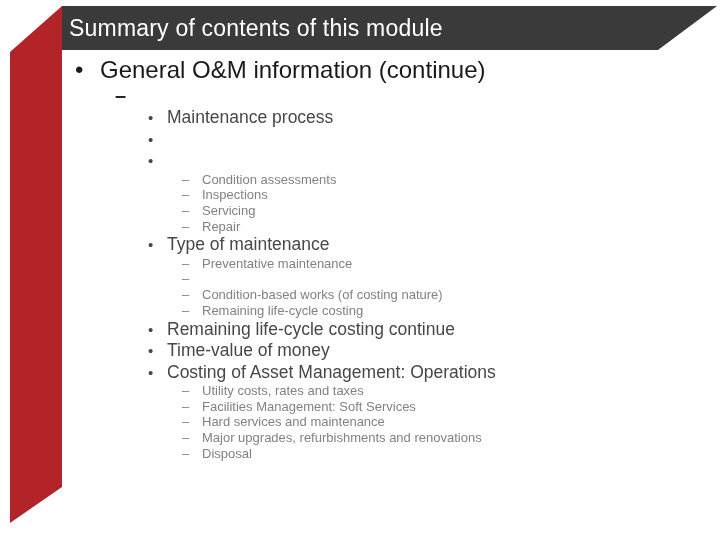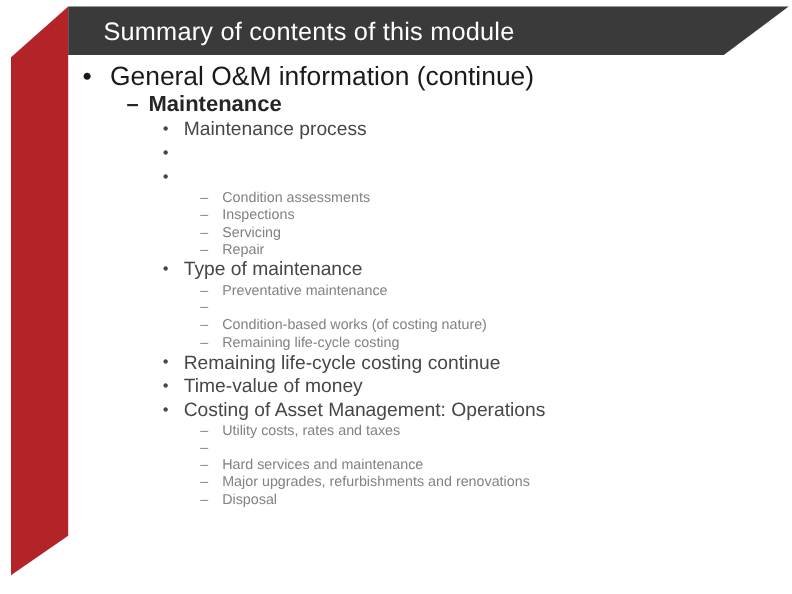--- a/index.html
+++ b/index.html
@@ -16,21 +16,21 @@
     left: 0; top: 0;
     width: 720px; height: 540px;
     display: block;
   }
   .banner-title-wrap {
     position: absolute;
     left: 62px; top: 6px;
     width: 596px; height: 44px;
     display: flex;
     align-items: center;
-    padding-left: 32px;
+    padding-left: 7px;
     box-sizing: border-box;
   }
   .banner-title {
     font-size: 23px;
     letter-spacing: 0.2px;
     white-space: nowrap;
   }
   .outline {
     position: absolute;
     left: 0; top: 57px;
@@ -56,36 +56,36 @@
     <polygon id="ribbon-shape" points="62,6 10,52 10,523 62,487" fill="#b22428"></polygon>
     <polygon id="banner-shape" points="62,6 717,6 658,50 62,50" fill="#3a3a3a"></polygon>
   </svg>
 
   <div class="banner-title-wrap">
     <span class="banner-title" id="slide-title" style="color: rgb(255, 255, 255);">Summary of contents of this module</span>
   </div>
 
   <div class="outline" id="outline">
       <div class="item lvl1" style="color: rgb(26, 26, 26);"><span class="bullet">•</span><span>General O&amp;M information (continue)</span></div>
-      <div class="item lvl2" style="color: rgb(38, 38, 38);"><span class="bullet">–</span><span>Maintenance</span></div>
+      <div class="item lvl2" style="color: rgb(38, 38, 38);"><span class="bullet">–</span></div>
       <div class="item lvl3" style="color: rgb(71, 71, 71);"><span class="bullet">•</span><span>Maintenance process</span></div>
       <div class="item lvl3" style="color: rgb(71, 71, 71);"><span class="bullet">•</span></div>
       <div class="item lvl3" style="color: rgb(71, 71, 71);"><span class="bullet">•</span></div>
       <div class="item lvl4" style="color: rgb(130, 130, 130);"><span class="bullet">–</span><span>Condition assessments</span></div>
       <div class="item lvl4" style="color: rgb(130, 130, 130);"><span class="bullet">–</span><span>Inspections</span></div>
       <div class="item lvl4" style="color: rgb(130, 130, 130);"><span class="bullet">–</span><span>Servicing</span></div>
       <div class="item lvl4" style="color: rgb(130, 130, 130);"><span class="bullet">–</span><span>Repair</span></div>
       <div class="item lvl3" style="color: rgb(71, 71, 71);"><span class="bullet">•</span><span>Type of maintenance</span></div>
       <div class="item lvl4" style="color: rgb(130, 130, 130);"><span class="bullet">–</span><span>Preventative maintenance</span></div>
       <div class="item lvl4" style="color: rgb(130, 130, 130);"><span class="bullet">–</span></div>
       <div class="item lvl4" style="color: rgb(130, 130, 130);"><span class="bullet">–</span><span>Condition-based works (of costing nature)</span></div>
       <div class="item lvl4" style="color: rgb(130, 130, 130);"><span class="bullet">–</span><span>Remaining life-cycle costing</span></div>
       <div class="item lvl3" style="color: rgb(71, 71, 71);"><span class="bullet">•</span><span>Remaining life-cycle costing continue</span></div>
       <div class="item lvl3" style="color: rgb(71, 71, 71);"><span class="bullet">•</span><span>Time-value of money</span></div>
       <div class="item lvl3" style="color: rgb(71, 71, 71);"><span class="bullet">•</span><span>Costing of Asset Management: Operations</span></div>
       <div class="item lvl4" style="color: rgb(130, 130, 130);"><span class="bullet">–</span><span>Utility costs, rates and taxes</span></div>
-      <div class="item lvl4" style="color: rgb(130, 130, 130);"><span class="bullet">–</span></div>
+      <div class="item lvl4" style="color: rgb(130, 130, 130);"><span class="bullet">–</span><span>Facilities Management: Soft Services</span></div>
       <div class="item lvl4" style="color: rgb(130, 130, 130);"><span class="bullet">–</span><span>Hard services and maintenance</span></div>
       <div class="item lvl4" style="color: rgb(130, 130, 130);"><span class="bullet">–</span><span>Major upgrades, refurbishments and renovations</span></div>
       <div class="item lvl4" style="color: rgb(130, 130, 130);"><span class="bullet">–</span><span>Disposal</span></div>
     </div>
 
 </div>
 
 </body></html>

